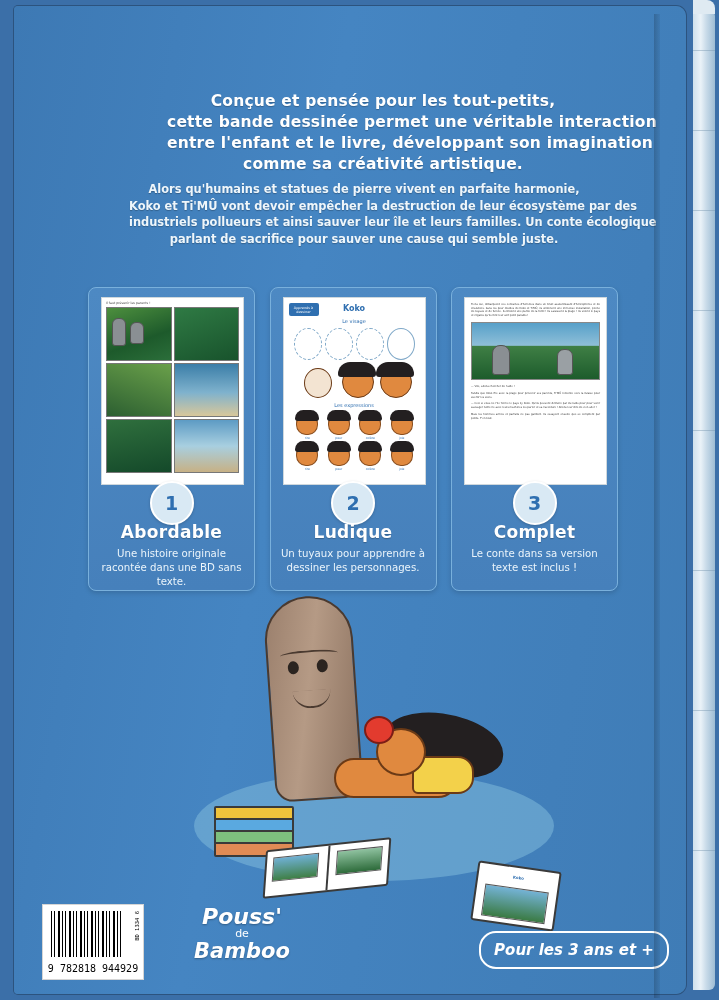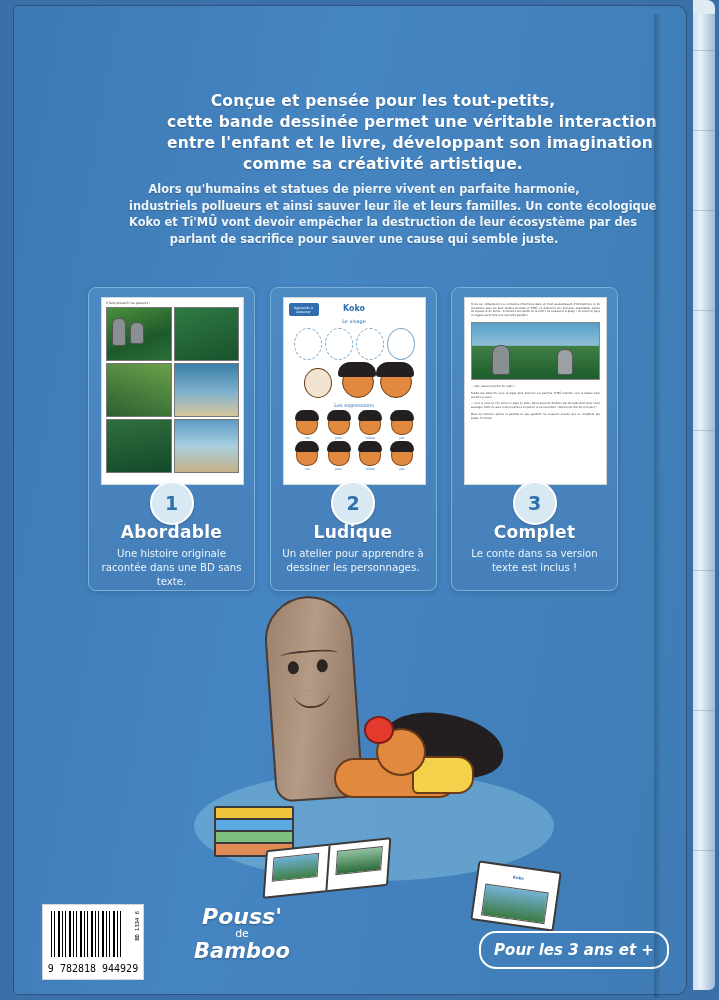--- a/index.html
+++ b/index.html
@@ -273,22 +273,22 @@
 
     <div class="intro">
       <div class="lead">
         <div>Conçue et pensée pour les tout-petits,</div>
         <div>cette bande dessinée permet une véritable interaction</div>
         <div>entre l'enfant et le livre, développant son imagination</div>
         <div>comme sa créativité artistique.</div>
       </div>
       <div class="body">
         <div>Alors qu'humains et statues de pierre vivent en parfaite harmonie,</div>
+        <div>Koko et Ti'MÛ vont devoir empêcher la destruction de leur écosystème par des</div>
         <div>industriels pollueurs et ainsi sauver leur île et leurs familles. Un conte écologique</div>
-        <div>Koko et Ti'MÛ vont devoir empêcher la destruction de leur écosystème par des</div>
         <div>parlant de sacrifice pour sauver une cause qui semble juste.</div>
       </div>
     </div>
 
     <div class="cards">
 
       <div class="card">
         <div class="thumb">
           <div class="t1-cap">Il faut prévenir les parents !</div>
           <div class="t1-grid">
@@ -359,21 +359,21 @@
                 </div>
               <div class="cellw">
                   <div class="face"></div>
                   <div class="lab">joie</div>
                 </div>
             </div>
           </div>
         </div>
         <div class="badge">2</div>
         <h3>Ludique</h3>
-        <p>Un atelier pour apprendre à dessiner les personnages.</p>
+        <p>Un tuyaux pour apprendre à dessiner les personnages.</p>
       </div>
 
       <div class="card">
         <div class="thumb">
           <div class="t3">
             <div class="para">Tiens oui, débarquent ces centaines d'hommes dans un bruit assourdissant d'hélicoptères et de chalutiers. Sans les pour étudies de Koko et Ti'MÛ, ils sillonnent une immense installation, pleine de tuyaux et de fumée. Ils brûlent une partie de la forêt ! Ils saisissent la plage ! Ils volent le pays et régalés qu'ils font leur sort petit paradis !</div>
             <div class="img">
               <div class="rock"></div>
               <div class="rock2"></div>
             </div>

